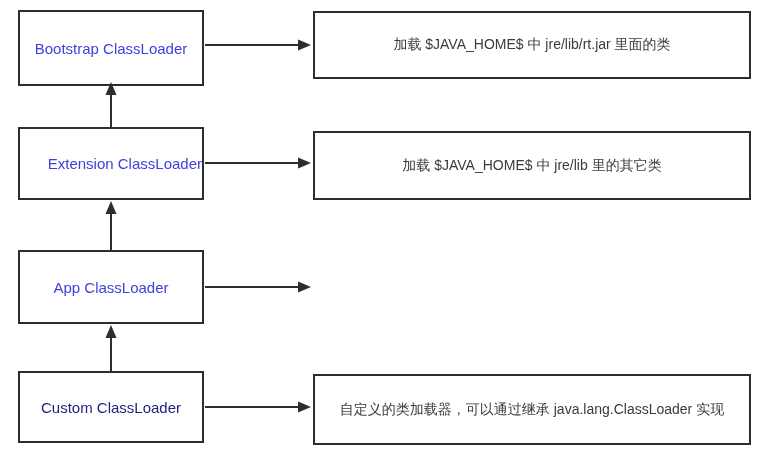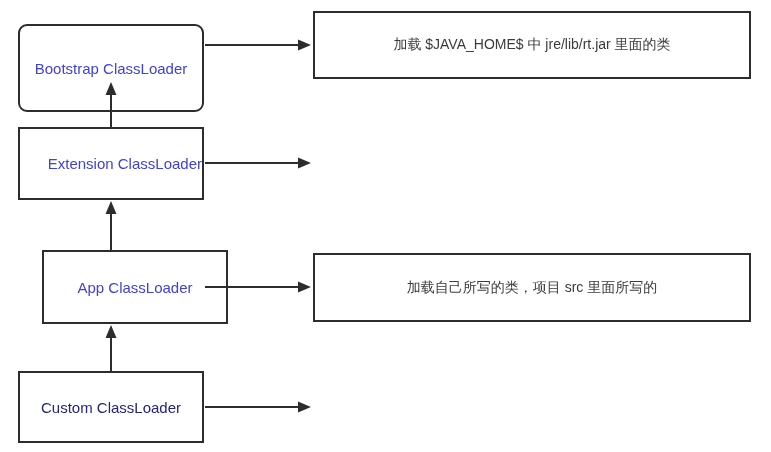--- a/index.html
+++ b/index.html
@@ -28,23 +28,23 @@
   .lbox {
     left: 18px;
     width: 186px;
   }
   .rbox {
     left: 313px;
     width: 438px;
     padding: 0 15px;
     text-align: right;
   }
-  .lbox-1 { top: 24px;   height: 88px; border-radius: 9px; }
+  .lbox-1 { top: 10px;   height: 76px; }
   .lbox-2 { top: 127px; height: 73px; justify-content: flex-end; }
-  .lbox-3 { top: 250px; height: 74px; margin-left: 24px; }
+  .lbox-3 { top: 250px; height: 74px; }
   .lbox-4 { top: 371px; height: 72px; text-align: center; }
   .rbox-1 { top: 11px;  height: 68px; }
   .rbox-2 { top: 131px; height: 69px; }
   .rbox-3 { top: 253px; height: 69px; }
   .rbox-4 { top: 374px; height: 71px; }
   .loader-label {
     font-size: 15px;
     color: #4040dd;
   }
   .lbox-4 .loader-label {
@@ -79,22 +79,25 @@
   <div class="box lbox lbox-3">
     <span class="loader-label">App ClassLoader</span>
   </div>
   <div class="box lbox lbox-4">
     <span class="loader-label">Custom ClassLoader</span>
   </div>
 
   <div class="box rbox rbox-1">
     <span class="desc-label">加载 $JAVA_HOME$ 中 jre/lib/rt.jar 里面的类</span>
   </div>
-  <div class="box rbox rbox-3">
-    <span class="desc-label">加载自己所写的类，项目 src 里面所写的</span>
+  <div class="box rbox rbox-2">
+    <span class="desc-label">加载 $JAVA_HOME$ 中 jre/lib 里的其它类</span>
+  </div>
+  <div class="box rbox rbox-4">
+    <span class="desc-label">自定义的类加载器，可以通过继承 java.lang.ClassLoader 实现</span>
   </div>
 
   <svg class="arrow-layer" width="771" height="452" viewBox="0 0 771 452">
 
     <g>
       <line x1="205" y1="45" x2="299" y2="45"></line>
       <polygon points="311,45 298,39.5 298,50.5"></polygon>
     </g>
     <g>
       <line x1="205" y1="163" x2="299" y2="163"></line>

